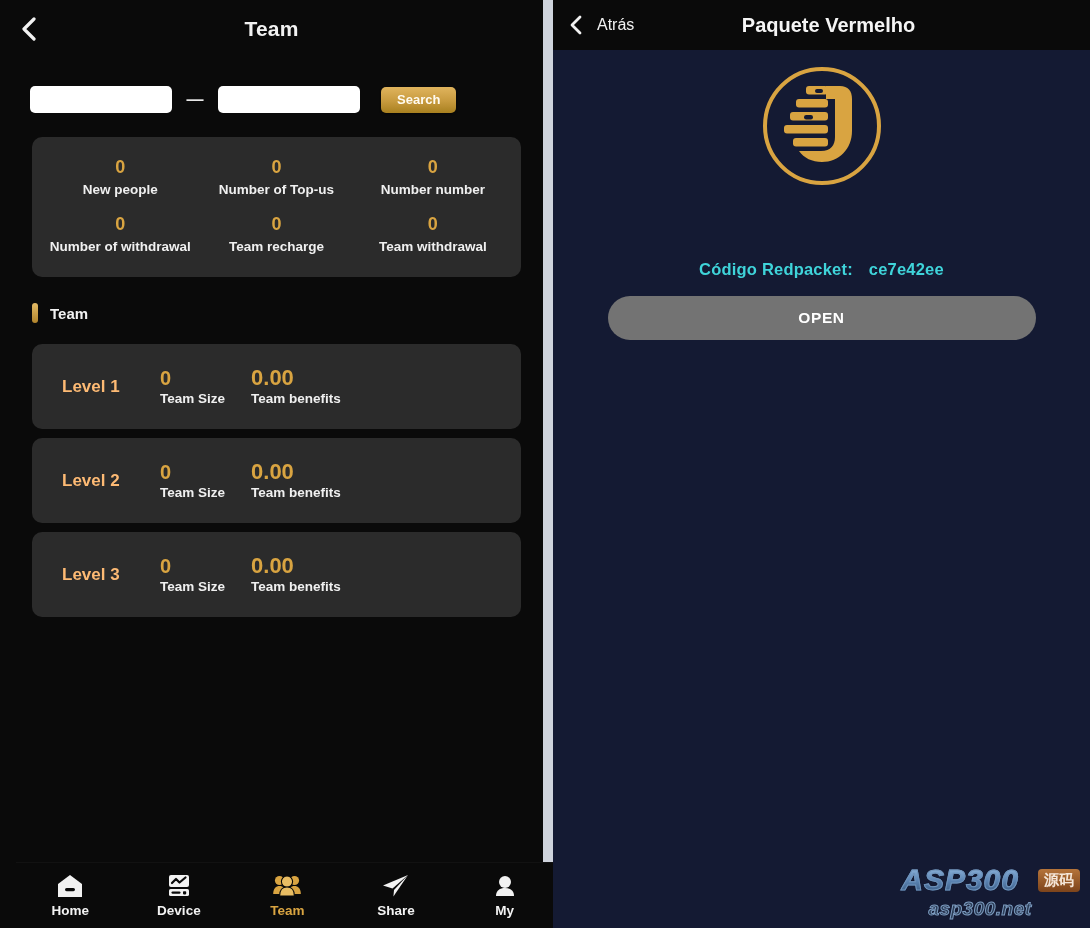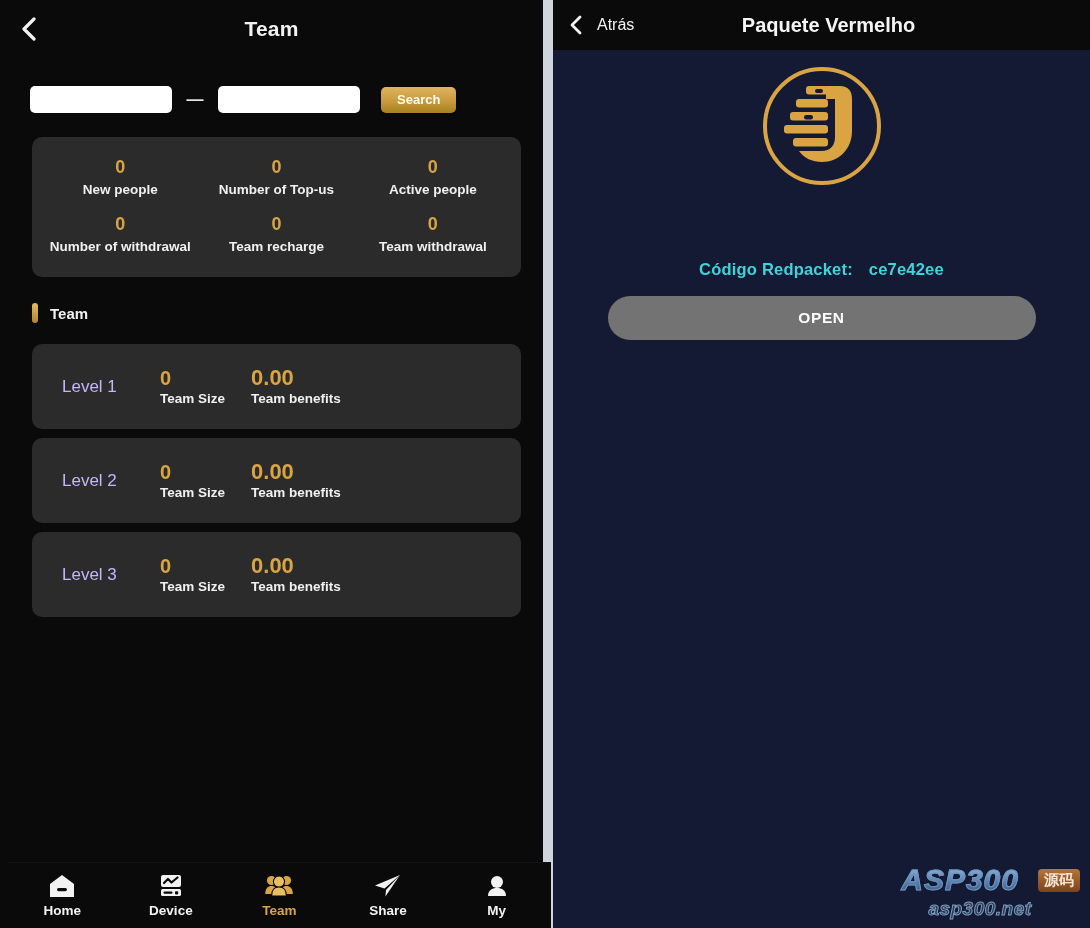--- a/index.html
+++ b/index.html
@@ -142,23 +142,23 @@
   .level-card {
     background: #2b2b2b;
     border-radius: 10px;
     height: 85px;
     display: flex;
     align-items: center;
     padding-left: 30px;
     margin-bottom: 9px;
   }
   .lv-name {
-    color: #c4b5fd;
+    color: #fdba74;
     font-size: 17px;
-    font-weight: normal;
+    font-weight: bold;
     width: 92px;
   }
   .lv-block { margin-left: 6px; }
   .lv-block.second { margin-left: 26px; }
   .lv-num {
     color: #d9a441;
     font-size: 20px;
     font-weight: bold;
     line-height: 22px;
   }
@@ -166,21 +166,21 @@
   .lv-sub {
     color: #f0f0f0;
     font-size: 13.5px;
     font-weight: bold;
     margin-top: 2px;
   }
 
   
   .bottom-nav {
     position: absolute;
-    left: 8px; bottom: 0;
+    left: 16px; bottom: 0;
     width: 543px; height: 66px;
     background: #0a0a0a;
     display: flex;
     align-items: center;
     border-top: 1px solid #121212;
   }
   .nav-item {
     flex: 1 1 20%;
     display: flex;
     flex-direction: column;
@@ -351,21 +351,21 @@
         <div class="stat">
           <div class="stat-val">0</div>
           <div class="stat-lbl">New people</div>
         </div>
         <div class="stat">
           <div class="stat-val">0</div>
           <div class="stat-lbl">Number of Top-us</div>
         </div>
         <div class="stat">
           <div class="stat-val">0</div>
-          <div class="stat-lbl">Active people</div>
+          <div class="stat-lbl">Number number</div>
         </div>
       </div>
       <div class="stats-row">
         <div class="stat">
           <div class="stat-val">0</div>
           <div class="stat-lbl">Number of withdrawal</div>
         </div>
         <div class="stat">
           <div class="stat-val">0</div>
           <div class="stat-lbl">Team recharge</div>

